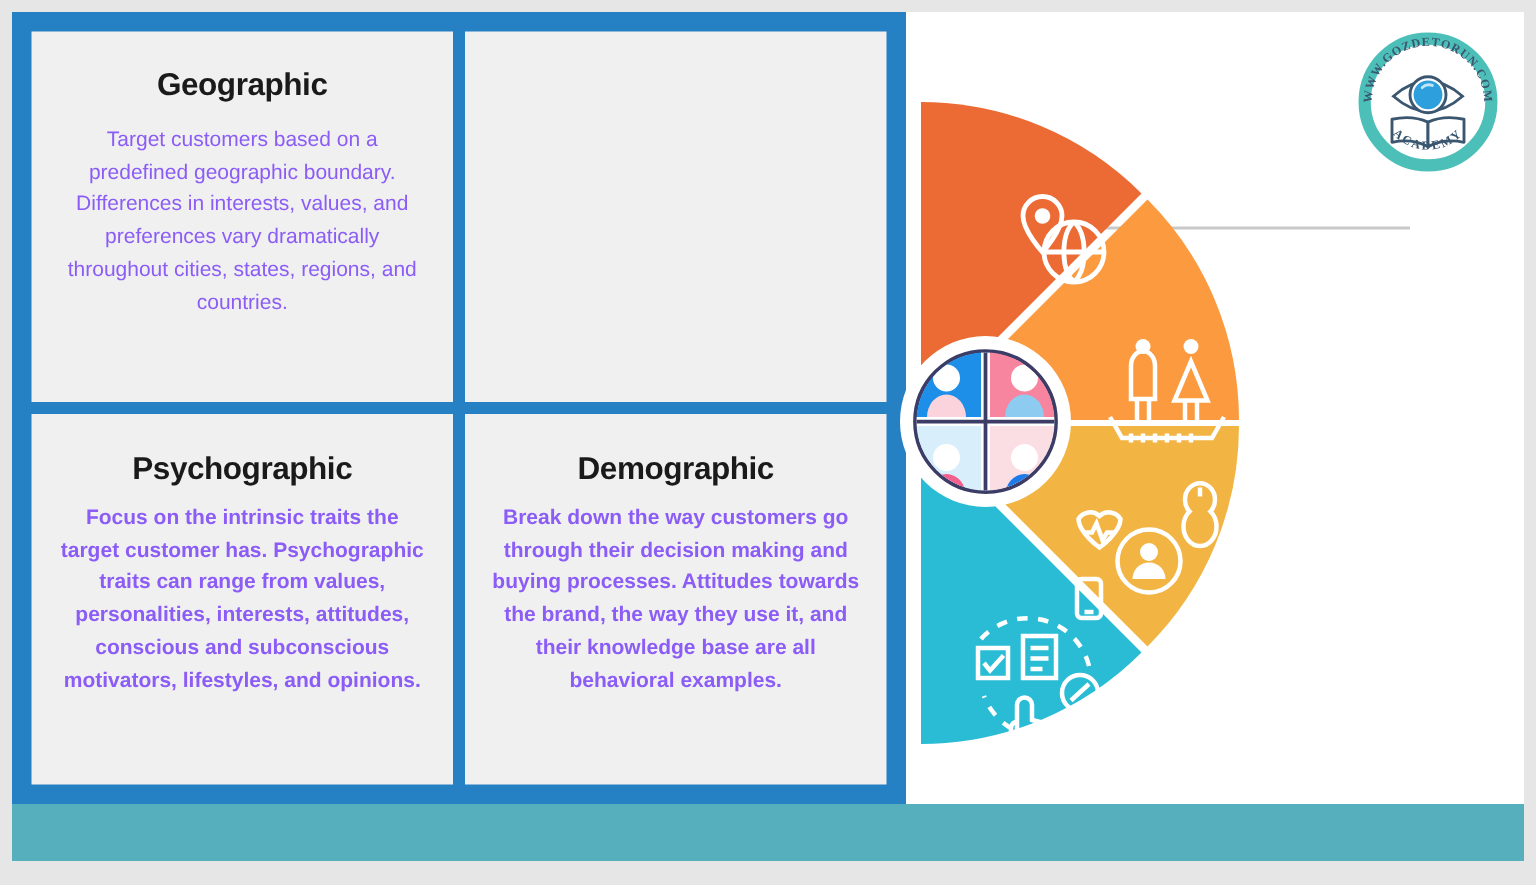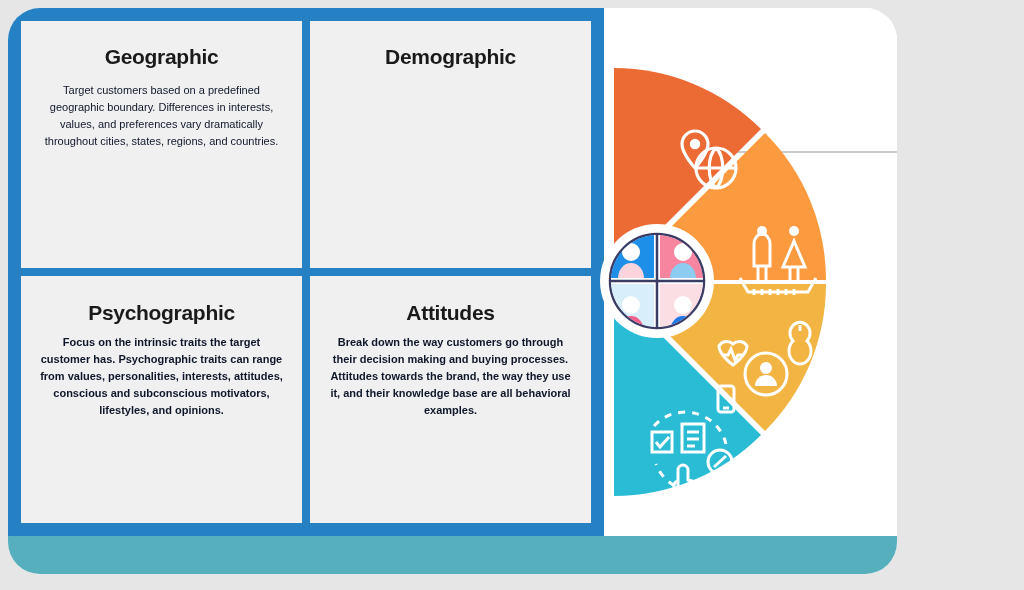--- a/index.html
+++ b/index.html
@@ -5,24 +5,23 @@
   html,body{margin:0;padding:0;}
   body{
     width:1024px;height:590px;
     background:#e6e6e6;
     font-family:"Liberation Sans",sans-serif;
     overflow:hidden;
     position:relative;
   }
   .slide{
     position:absolute;left:8px;top:8px;
-    width:889px;height:566px;
+    width:1008px;height:566px;
     background:#ffffff;
     overflow:hidden;
-    border-radius:32px;
   }
   
   .blue-panel{
     position:absolute;left:0;top:0;
     width:596px;height:528px;
     background:#2581c4;
     box-sizing:border-box;
     padding:13px;
     display:grid;
     grid-template-columns:1fr 1fr;
@@ -41,22 +40,22 @@
   }
   .quad-title{
     font-size:21px;
     font-weight:bold;
     color:#1a1a1a;
     letter-spacing:-0.3px;
     margin:10px 0 14px;
     line-height:1.1;
   }
   .quad-body{
-    font-size:11px;
-    color:#0f172a;
+    font-size:14px;
+    color:#8b5cf6;
     line-height:1.55;
     max-width:268px;
   }
   .quad.q1 .quad-body{max-width:252px;}
   .quad.q3 .quad-title{margin:11px 2px 10px;}
   .quad.q4 .quad-title{margin:11px 0 10px;}
   .quad.q3 .quad-body,.quad.q4 .quad-body{max-width:272px;font-weight:bold;}
 
   
   .right-area{
@@ -92,30 +91,29 @@
 <div class="slide">
 
   <div class="blue-panel">
 
     <div class="quad q1">
       <div class="quad-title">Geographic</div>
       <div class="quad-body">Target customers based on a predefined geographic boundary. Differences in interests, values, and preferences vary dramatically throughout cities, states, regions, and countries.</div>
     </div>
 
     <div class="quad q2">
-      <div class="quad-title">Demographic</div>
     </div>
 
     <div class="quad q3">
       <div class="quad-title">Psychographic</div>
       <div class="quad-body">Focus on the intrinsic traits the target customer has. Psychographic traits can range from values, personalities, interests, attitudes, conscious and subconscious motivators, lifestyles, and opinions.</div>
     </div>
 
     <div class="quad q4">
-      <div class="quad-title">Attitudes</div>
+      <div class="quad-title">Demographic</div>
       <div class="quad-body">Break down the way customers go through their decision making and buying processes. Attitudes towards the brand, the way they use it, and their knowledge base are all behavioral examples.</div>
     </div>
 
   </div>
 
   <div class="right-area">
 
     <div class="divider"></div>
 
     <div class="logo">

